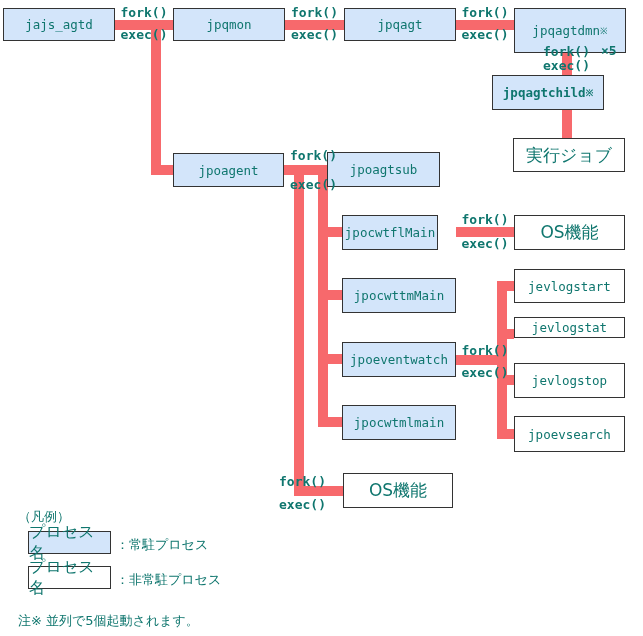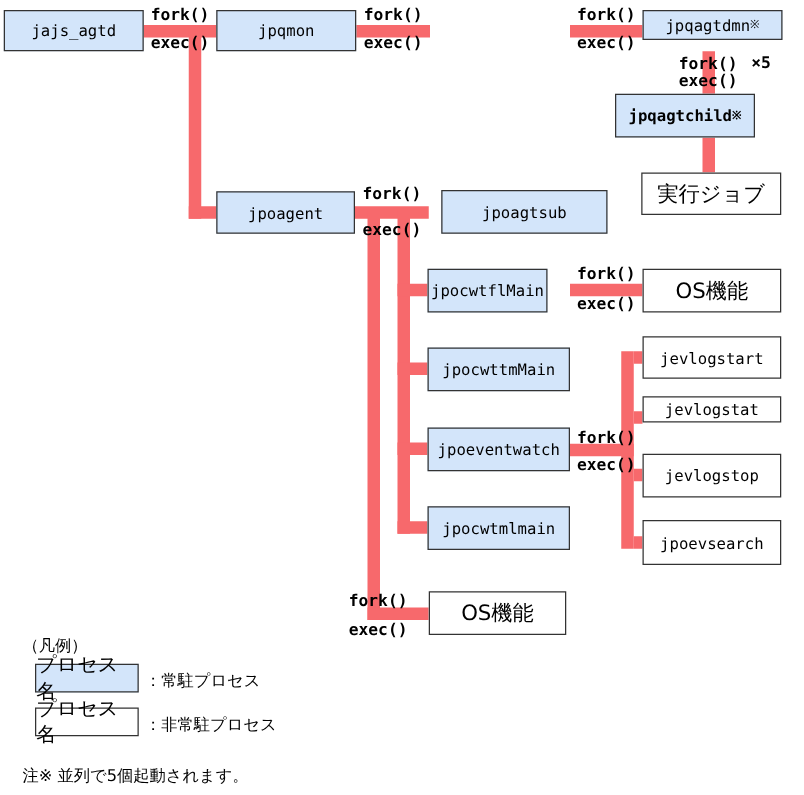--- a/index.html
+++ b/index.html
@@ -1,19 +1,19 @@
 <!DOCTYPE html>
 <html><head>
 <meta charset="utf-8">
 <style>
   html,body{margin:0;padding:0;background:#fff;}
   .stage{
     position:relative;width:643px;height:636px;background:#fff;overflow:hidden;
     --accent:#f7696c;--fill:#d3e5fa;--border:#333333;
-    font-family:"DejaVu Sans","Liberation Sans",sans-serif;color:#000000;
+    font-family:"DejaVu Sans","Liberation Sans",sans-serif;color:#0f766e;
   }
   .line{position:absolute;background:var(--accent);}
   .node{
     position:absolute;box-sizing:border-box;border:1px solid var(--border);
     background:var(--fill);display:flex;align-items:center;justify-content:center;
     font-family:"DejaVu Sans Mono","Liberation Mono",monospace;font-size:12.5px;
     white-space:nowrap;
   }
   .node.white{background:#fff;}
   .node .sup{font-size:9px;vertical-align:5px;line-height:0;}
@@ -56,35 +56,38 @@
   <div class="line" style="left:507px;top:329px;width:7px;height:10px;"></div>
   <div class="line" style="left:507px;top:375px;width:7px;height:10px;"></div>
   <div class="line" style="left:507px;top:429px;width:7px;height:10px;"></div>
 
   <div class="node" style="left:3px;top:8px;width:112px;height:33px;">
     <span>jajs_agtd</span>
   </div>
   <div class="node" style="left:173px;top:8px;width:112px;height:33px;">
     <span>jpqmon</span>
   </div>
-  <div class="node" style="left:514px;top:8px;width:112px;height:24px;">
+  <div class="node" style="left:344px;top:8px;width:112px;height:33px;">
+    <span>jpqagt</span>
+  </div>
+  <div class="node" style="left:514px;top:8px;width:112px;height:45px;">
     <span>jpqagtdmn</span>
       <span class="sup">※</span>
   </div>
   <div class="node" style="left:492px;top:75px;width:112px;height:35px;font-weight:bold;">
     <span>jpqagtchild</span>
       <span class="sup">※</span>
   </div>
   <div class="node white jptext" style="left:513px;top:138px;width:112px;height:34px;">
     <span>実行ジョブ</span>
   </div>
   <div class="node" style="left:173px;top:153px;width:111px;height:34px;">
     <span>jpoagent</span>
   </div>
-  <div class="node" style="left:353px;top:152px;width:133px;height:35px;text-align:right;">
+  <div class="node" style="left:327px;top:152px;width:113px;height:35px;text-align:right;">
     <span>jpoagtsub</span>
   </div>
   <div class="node" style="left:342px;top:215px;width:96px;height:35px;">
     <span>jpocwtflMain</span>
   </div>
   <div class="node white jptext" style="left:514px;top:215px;width:111px;height:35px;">
     <span>OS機能</span>
   </div>
   <div class="node" style="left:342px;top:278px;width:114px;height:35px;">
     <span>jpocwttmMain</span>

